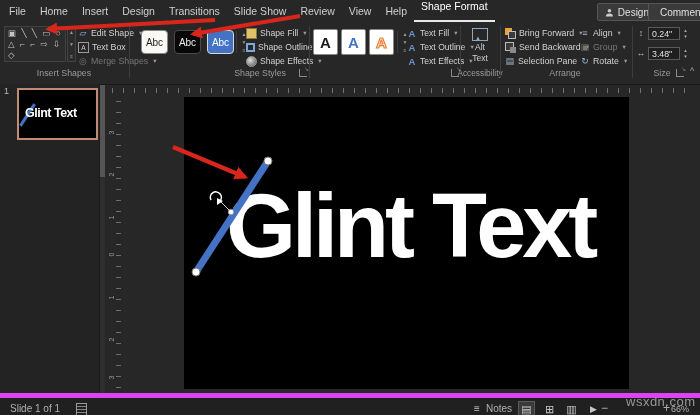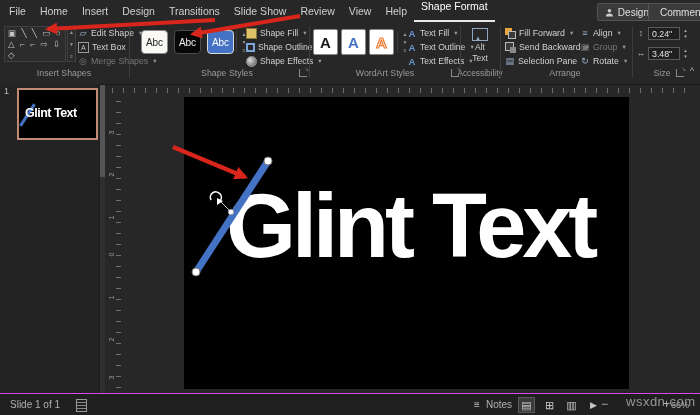--- a/index.html
+++ b/index.html
@@ -67,21 +67,21 @@
           background:repeating-linear-gradient(90deg,#6f6f6f 0 1px,transparent 1px 11px);}
   .vruler{position:absolute;left:116px;top:98px;width:5px;height:290px;
           background:repeating-linear-gradient(0deg,#6f6f6f 0 1px,transparent 1px 11px);}
   .vrnum{position:absolute;left:106px;width:10px;font-size:7px;color:#9a9a9a;transform:rotate(-90deg);}
 
   
   .canvas{position:absolute;left:184px;top:97px;width:445px;height:292px;background:#000;}
   .slide-text{position:absolute;left:226px;top:181px;font-size:90px;font-weight:700;letter-spacing:-4px;color:#fff;line-height:1;white-space:nowrap;}
 
   
-  .statusbar{position:absolute;left:0;top:393px;width:700px;height:22px;background:#202020;border-top:1px solid #d946ef;box-sizing:border-box;}
+  .statusbar{position:absolute;left:0;top:393px;width:700px;height:22px;background:#202020;border-top:5px solid #d946ef;box-sizing:border-box;}
   .sb{position:absolute;font-size:10px;color:#b0b0b0;top:5px;white-space:nowrap;}
   .sb-ic{position:absolute;top:5px;font-size:11px;color:#c4c4c4;}
   .doc-ic{position:absolute;left:76px;top:5px;width:9px;height:11px;border:1px solid #999;
           background:repeating-linear-gradient(0deg,transparent 0 2px,#888 2px 3px);}
   .view-ic{position:absolute;top:3px;width:17px;height:16px;display:flex;align-items:center;justify-content:center;font-size:11px;color:#c8c8c8;}
   .view-ic.active{background:#3a3a3a;border:1px solid #5a5a5a;box-sizing:border-box;}
   .watermark{position:absolute;left:626px;top:394px;font-size:13px;color:#979797;letter-spacing:0.5px;z-index:60;}
 
   .overlay{position:absolute;left:0;top:0;width:700px;height:415px;pointer-events:none;z-index:50;}
 </style>
@@ -157,21 +157,21 @@
       <span>Shape Fill</span>
     </div>
     <div class="rbtn dd" style="left:246px;top:19px;font-size:8.6px;">
       <span class="ic-outline"></span>
       <span>Shape Outline</span>
     </div>
     <div class="rbtn dd" style="left:246px;top:33px;font-size:8.6px;">
       <span class="ic-effects"></span>
       <span>Shape Effects</span>
     </div>
-    <div class="glabel" style="left:162px;width:130px;">Shape Styles</div>
+    <div class="glabel" style="left:156px;width:130px;text-align:right;">Shape Styles</div>
     <div class="launcher" style="left:299px;top:47px;"></div>
     <div class="vdiv" style="left:309px;"></div>
 
     <div class="achip" style="left:313px;top:7px;color:#1a1a1a;">A</div>
     <div class="achip" style="left:341px;top:7px;color:#4472C4;">A</div>
     <div class="achip" style="left:369px;top:7px;color:#fff;-webkit-text-stroke:1.2px #ED7D31;">A</div>
     <div class="arrcol" style="left:397px;top:9px;">
       <span>▲</span>
       <span>▼</span>
       <span>≡</span>
@@ -181,35 +181,34 @@
       <span>Text Fill</span>
     </div>
     <div class="rbtn dd" style="left:407px;top:19px;font-size:8.6px;">
       <span class="icA">A</span>
       <span>Text Outline</span>
     </div>
     <div class="rbtn dd" style="left:407px;top:33px;font-size:8.6px;">
       <span class="icA">A</span>
       <span>Text Effects</span>
     </div>
-    <div class="glabel" style="left:325px;width:120px;">WordArt Styles</div>
     <div class="launcher" style="left:451px;top:47px;"></div>
     <div class="vdiv" style="left:460px;"></div>
 
     <div class="altbtn">
       <span class="alt-ic"></span>
       <span>Alt</span>
       <span>Text</span>
     </div>
     <div class="glabel" style="left:448px;width:64px;font-size:8.3px;">Accessibility</div>
     <div class="vdiv" style="left:500px;"></div>
 
     <div class="rbtn dd" style="left:505px;top:5px;">
       <span class="ic-fwd"></span>
-      <span>Fill Forward</span>
+      <span>Bring Forward</span>
     </div>
     <div class="rbtn dd" style="left:505px;top:19px;">
       <span class="ic-back"></span>
       <span>Send Backward</span>
     </div>
     <div class="rbtn" style="left:505px;top:33px;">
       <span class="ico">▤</span>
       <span>Selection Pane</span>
     </div>
     <div class="rbtn dd" style="left:580px;top:5px;">

